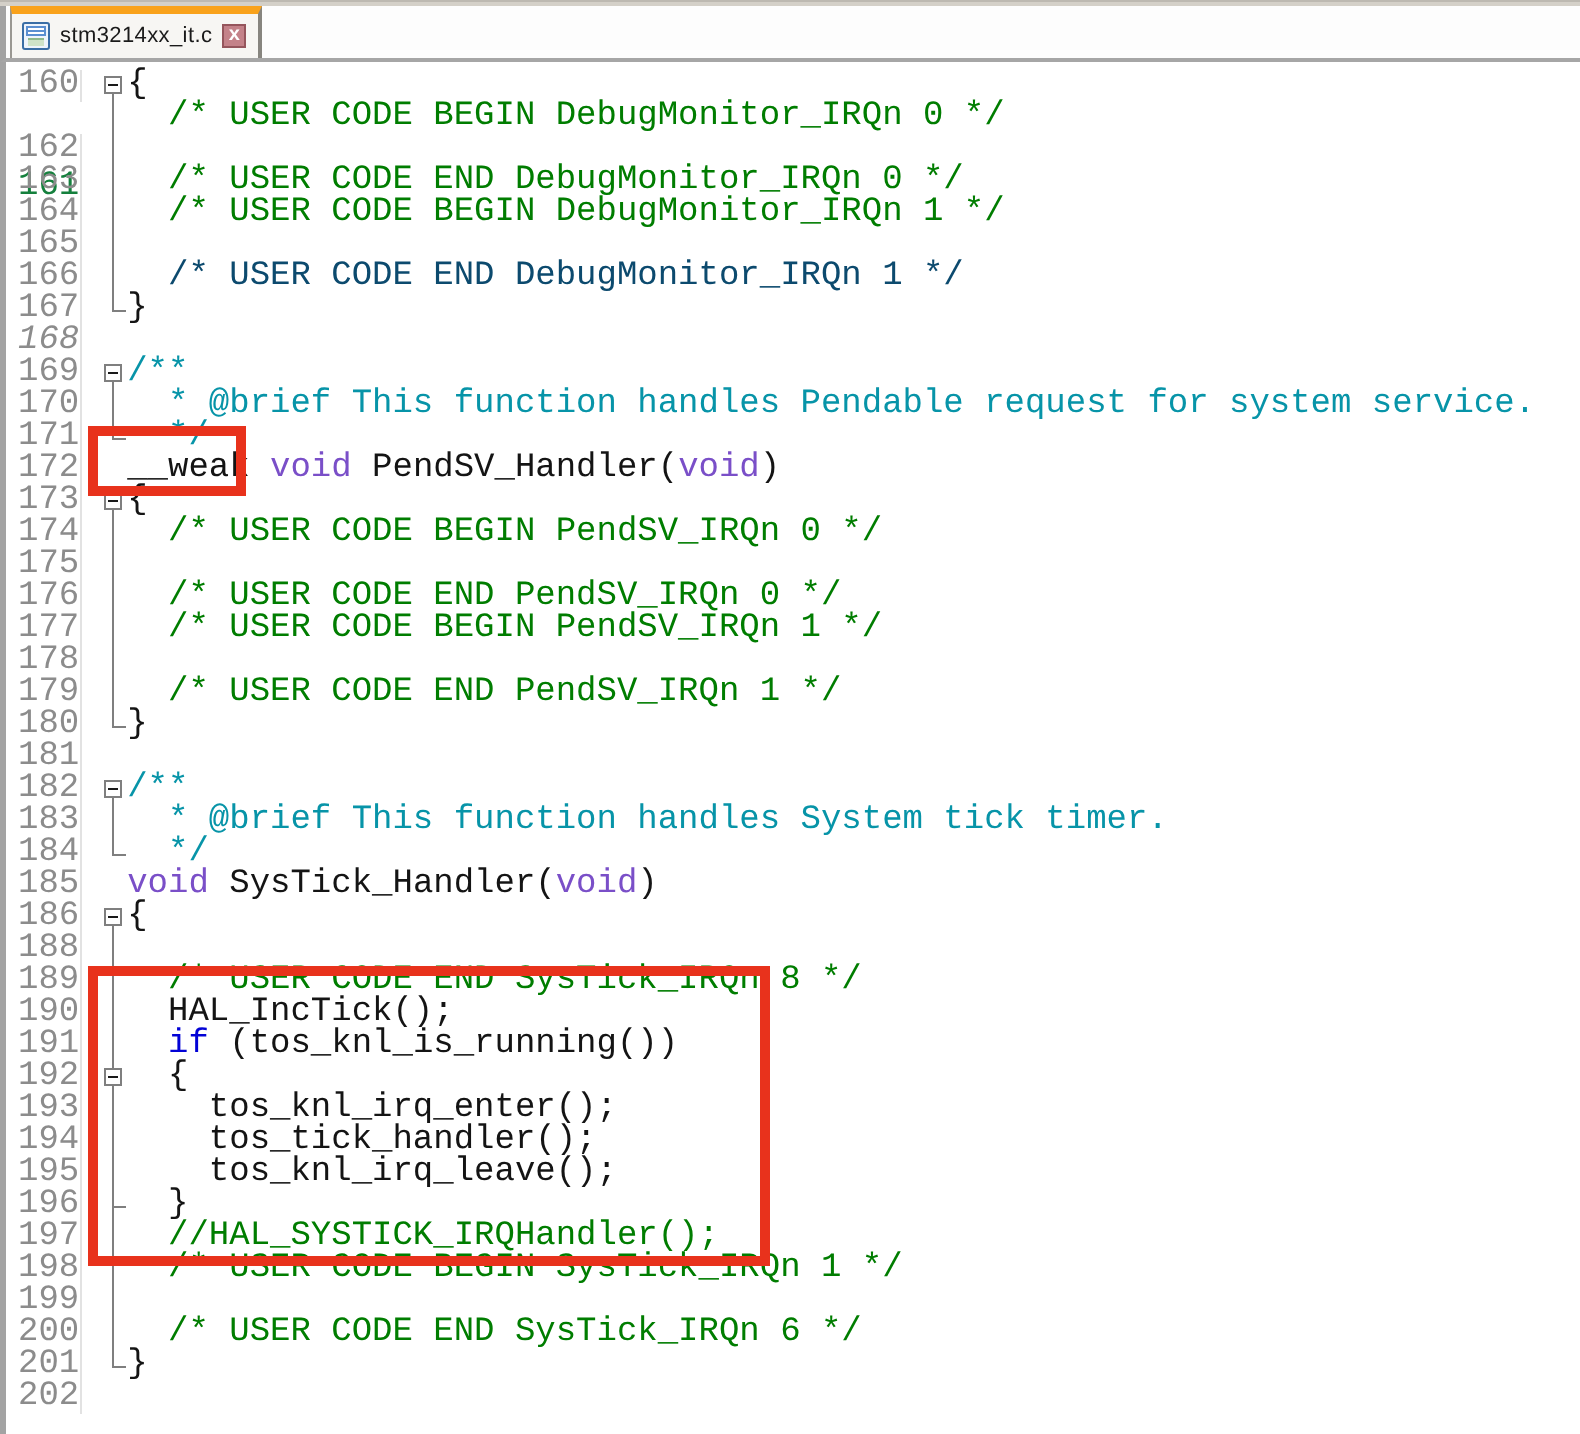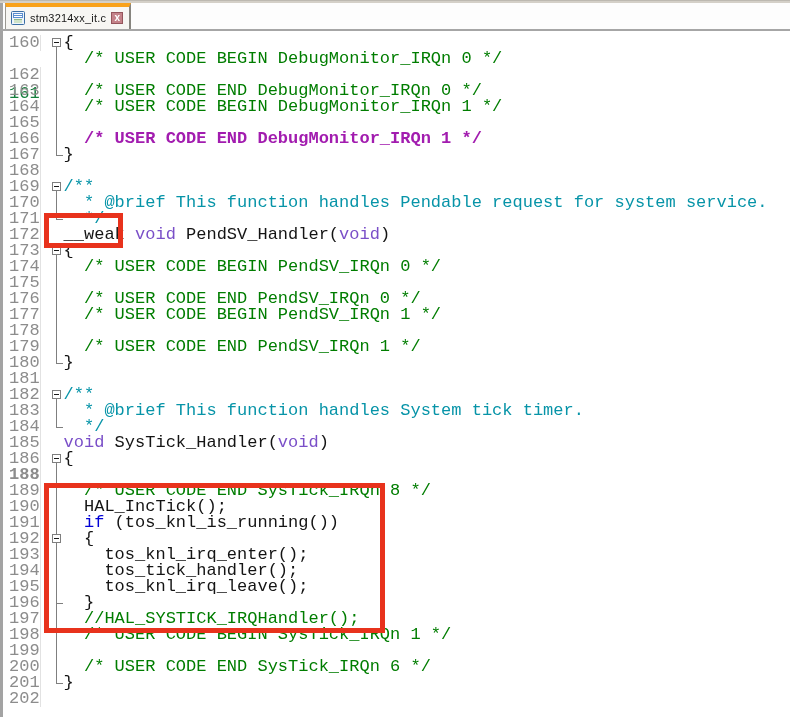--- a/index.html
+++ b/index.html
@@ -105,32 +105,32 @@
           <div class="fold">
             <div class="vfull"></div>
           </div>
           <div class="codecell"></div>
         </div>
         <div class="row">
           <div class="ln" style="color: rgb(140, 140, 140);">166</div>
           <div class="fold">
             <div class="vfull"></div>
           </div>
-          <div class="codecell"><span style="color: #a21caf; font-weight: bold;">  /* USER CODE END DebugMonitor_IRQn 1 */</span></div>
+          <div class="codecell"><span style="color: #0c4a6e;">  /* USER CODE END DebugMonitor_IRQn 1 */</span></div>
         </div>
         <div class="row">
           <div class="ln" style="color: rgb(140, 140, 140);">167</div>
           <div class="fold">
             <div class="vend"></div>
             <div class="tick"></div>
           </div>
           <div class="codecell"><span style="color: rgb(20, 20, 20);">}</span></div>
         </div>
         <div class="row">
-          <div class="ln" style="color: rgb(140, 140, 140);">168</div>
+          <div class="ln" style="color: rgb(140, 140, 140); font-style: italic;">168</div>
           <div class="fold"></div>
           <div class="codecell"></div>
         </div>
         <div class="row">
           <div class="ln" style="color: rgb(140, 140, 140);">169</div>
           <div class="fold">
             <div class="vbot"></div>
             <div class="fbox"></div>
           </div>
           <div class="codecell"><span style="color: rgb(7, 148, 168);">/**</span></div>
@@ -248,21 +248,21 @@
         </div>
         <div class="row">
           <div class="ln" style="color: rgb(140, 140, 140);">186</div>
           <div class="fold">
             <div class="vbot"></div>
             <div class="fbox"></div>
           </div>
           <div class="codecell"><span style="color: rgb(20, 20, 20);">{</span></div>
         </div>
         <div class="row">
-          <div class="ln" style="color: rgb(140, 140, 140); font-weight: bold;">188</div>
+          <div class="ln" style="color: rgb(140, 140, 140);">188</div>
           <div class="fold">
             <div class="vfull"></div>
           </div>
           <div class="codecell"></div>
         </div>
         <div class="row">
           <div class="ln" style="color: rgb(140, 140, 140);">189</div>
           <div class="fold">
             <div class="vfull"></div>
           </div>

